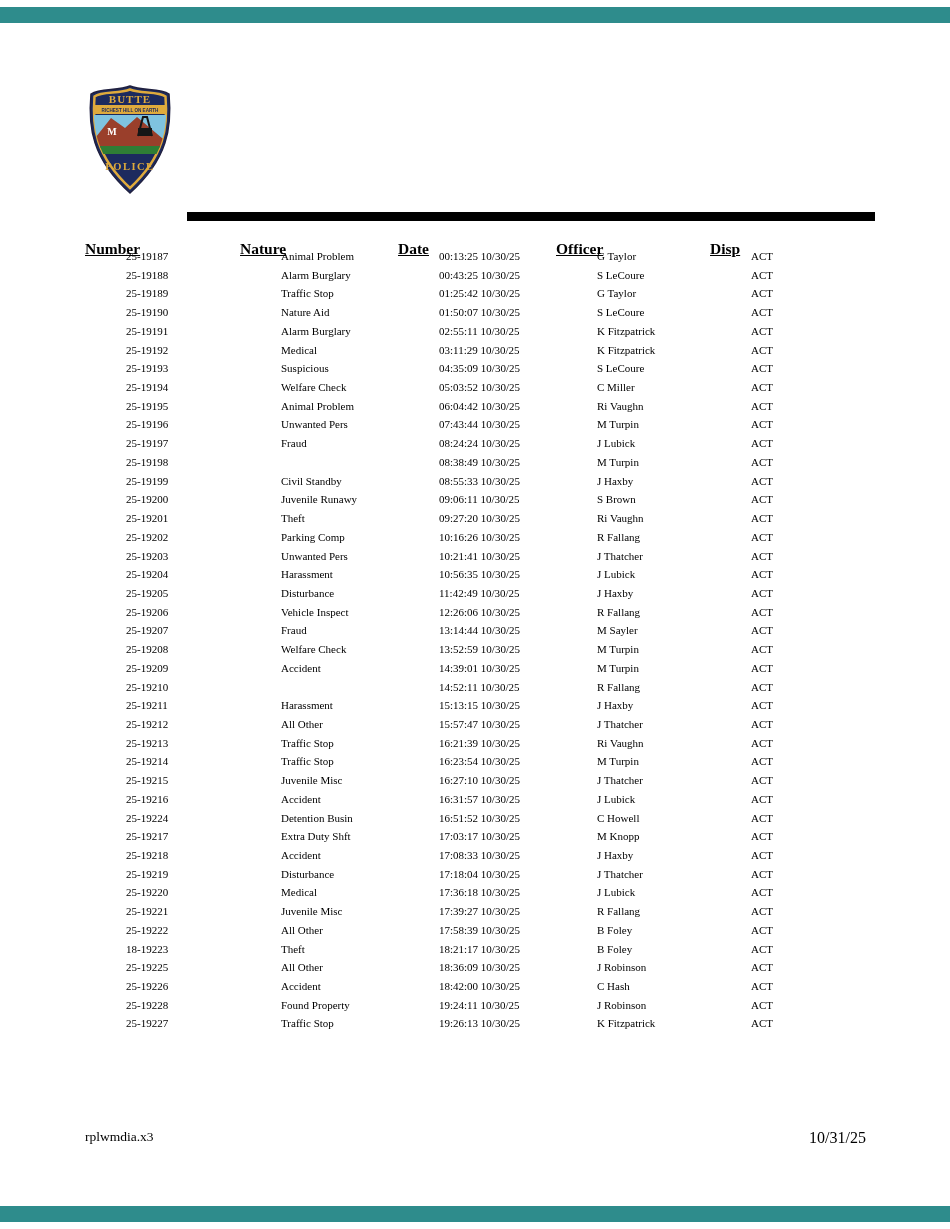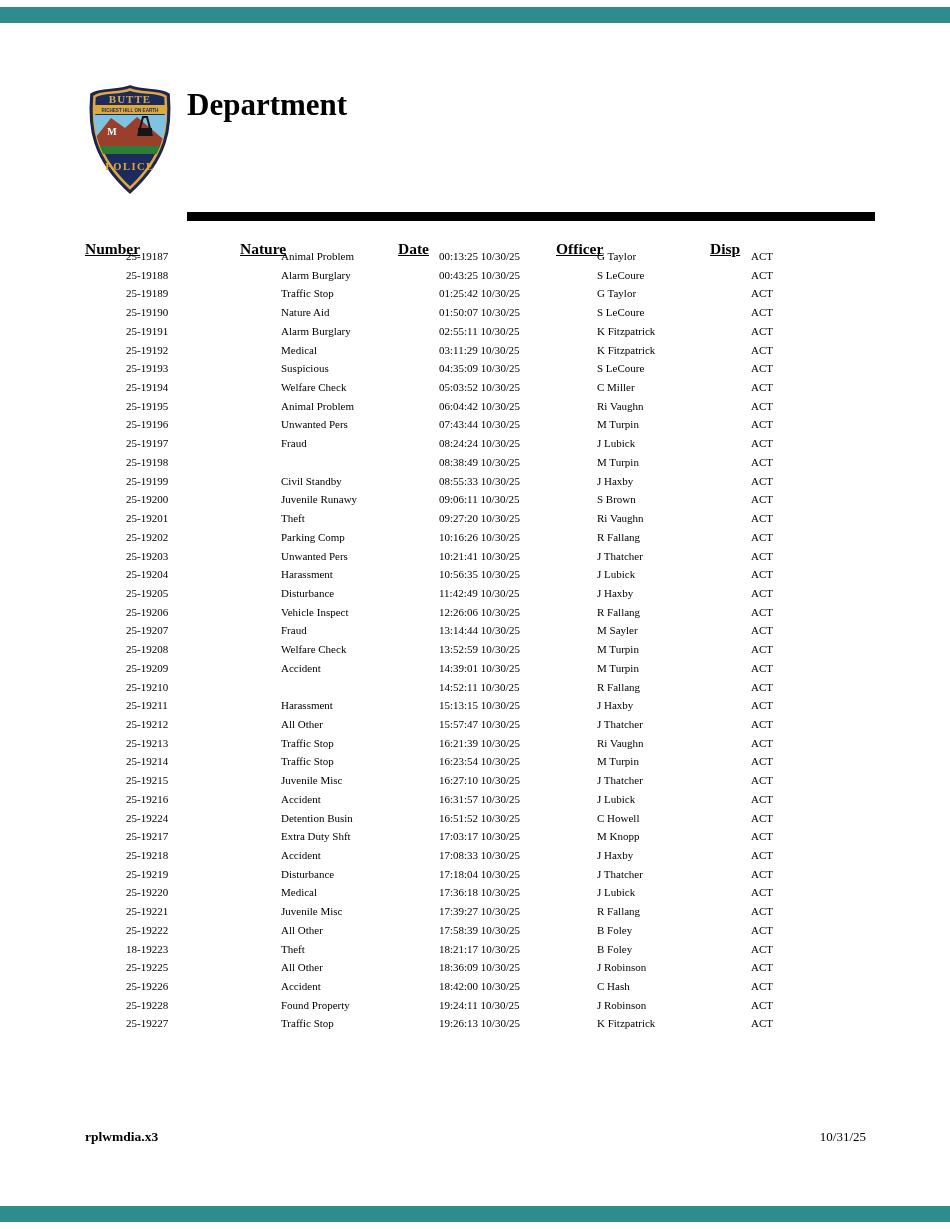--- a/index.html
+++ b/index.html
@@ -19,22 +19,22 @@
     position:absolute;left:85px;top:240px;width:740px;display:grid;
     grid-template-columns:155px 158px 158px 154px 90px;
     font-size:15.5px;font-weight:bold;
   }
   .thead span{text-decoration:underline;}
   .tbody{position:absolute;left:85px;top:247px;width:740px;font-size:11px;margin-left:41px;}
   .trow{
     display:grid;grid-template-columns:155px 158px 158px 154px 90px;
     height:18.73px;line-height:18.73px;white-space:nowrap;
   }
-  .footer-left{position:absolute;left:85px;top:1129px;font-size:13.5px;font-weight:bold;}
-  .footer-right{position:absolute;right:84px;top:1129px;font-size:13px;}
+  .footer-left{position:absolute;left:85px;top:1129px;font-size:13.5px;}
+  .footer-right{position:absolute;right:84px;top:1129px;font-size:16px;}
 </style>
 </head>
 <body>
 
 <div class="band" id="band-top" style="background: rgb(46, 140, 140);"></div>
 <div class="band" id="band-bottom" style="background: rgb(46, 140, 140);"></div>
 
 <div class="badge">
   <svg width="90" height="111" viewBox="0 0 90 111">
     <defs>
@@ -53,21 +53,20 @@
       <text x="27" y="51" text-anchor="middle" fill="#ffffff" font-family="Liberation Serif, serif" font-size="10" font-weight="bold">M</text>
       <rect x="7" y="62" width="76" height="8" fill="#2f7d35"></rect>
       <rect x="10" y="21" width="70" height="9" fill="#dfaa3c"></rect>
       <text x="45" y="27.5" text-anchor="middle" fill="#1c2a5e" font-family="Liberation Sans, sans-serif" font-size="4.6" font-weight="bold">RICHEST HILL ON EARTH</text>
     </g>
     <text x="45" y="86" text-anchor="middle" fill="#dfaa3c" font-family="Liberation Serif, serif" font-size="10.5" font-weight="bold" letter-spacing="1.5">POLICE</text>
   </svg>
 </div>
 
 <div class="titles">
-  <div class="title-line">Department</div>
 </div>
 
 <div class="divider"></div>
 
 <div class="thead">
   <span>Number</span>
   <span>Nature</span>
   <span>Date</span>
   <span>Officer</span>
   <span>Disp</span>

